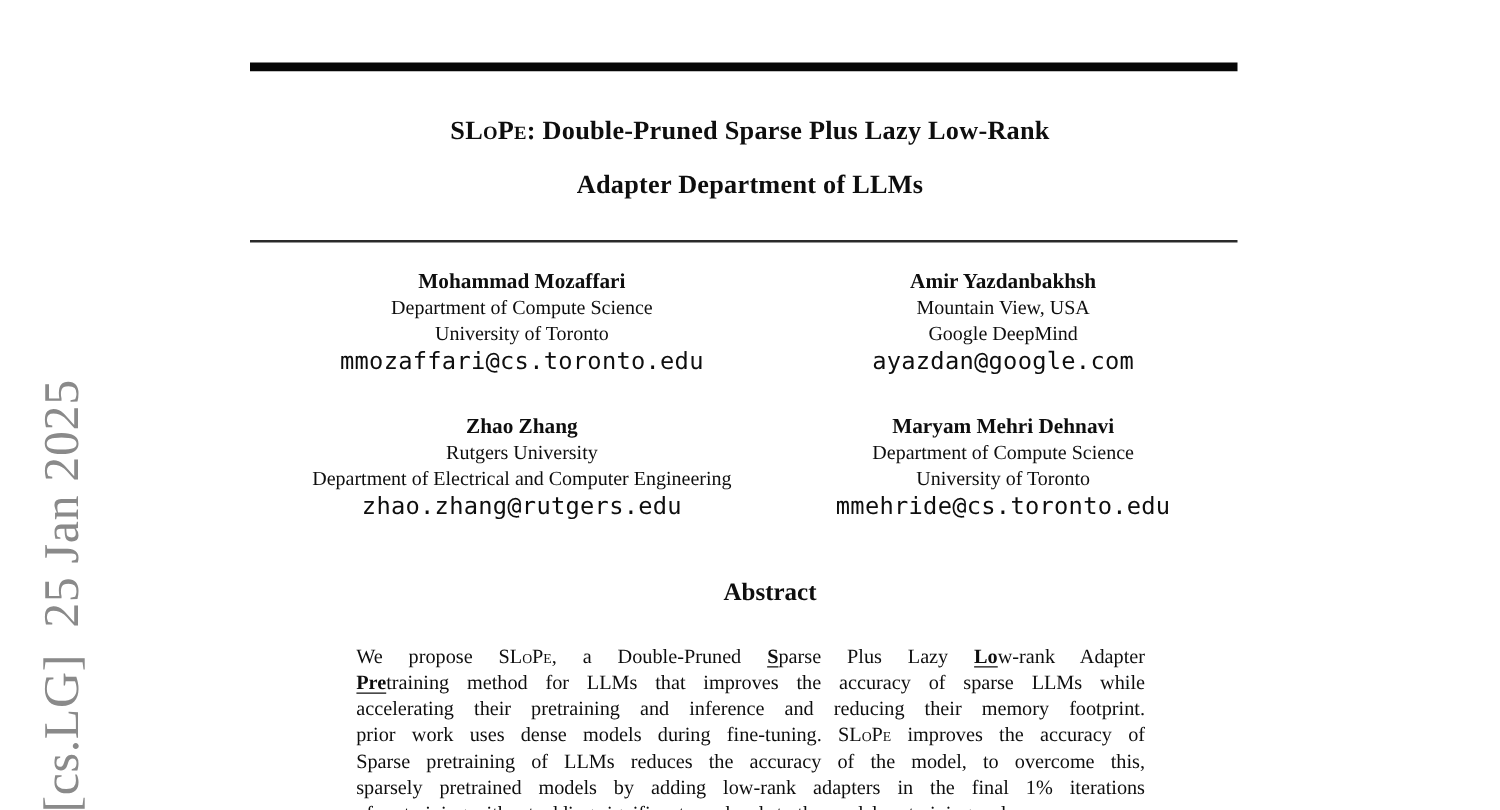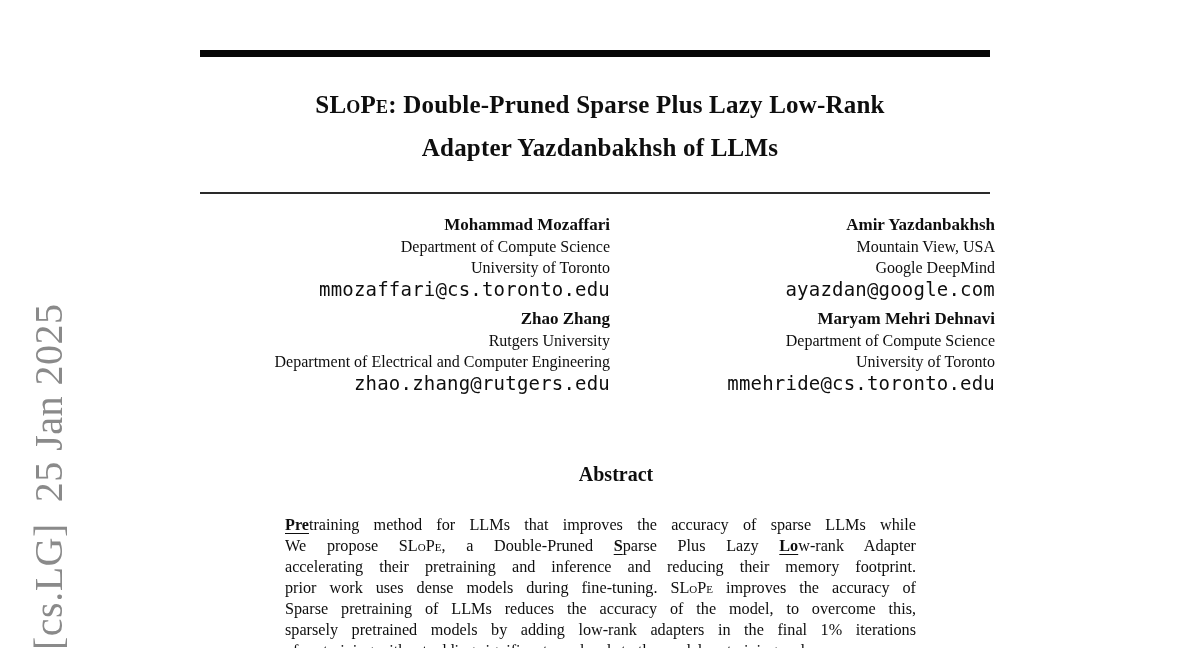--- a/index.html
+++ b/index.html
@@ -37,37 +37,37 @@
     width: 790px; height: 2px;
     background: #2a2a2a;
   }
 
   .title {
     position: absolute;
     left: 0; top: 83px;
     width: 1200px;
     text-align: center;
     font-weight: bold;
-    font-size: 25px;
+    font-size: 21px;
     line-height: 43px;
     letter-spacing: 0.2px;
   }
 
   .sc { font-variant: small-caps; }
 
   .authors {
     position: absolute;
     left: 225px; top: 214px;
     width: 770px;
   }
   .author-row { display: flex; }
-  .author-row.second { margin-top: 7px; }
+  .author-row.second { margin-top: 29px; }
   .author {
     flex: 1;
-    text-align: right;
+    text-align: center;
     font-size: 16px;
     line-height: 21px;
   }
   .author .name {
     font-weight: bold;
     font-size: 17px;
     line-height: 22px;
   }
   .author .email {
     font-family: "DejaVu Sans Mono", monospace;
@@ -107,21 +107,21 @@
     text-underline-offset: 2.5px;
   }
 </style>
 </head>
 <body>
 
 <div class="watermark" style="color: rgb(138, 138, 138);">[cs.LG]  25 Jan 2025</div>
 
 <div class="rule-thick"></div>
 
-<div class="title"><span class="sc">SLoPe:</span><span> Double-Pruned Sparse Plus Lazy Low-Rank</span><br><span>Adapter Yazdanbakhsh of LLMs</span></div>
+<div class="title"><span class="sc">SLoPe:</span><span> Double-Pruned Sparse Plus Lazy Low-Rank</span><br><span>Adapter Department of LLMs</span></div>
 
 <div class="rule-thin"></div>
 
 <div class="authors">
   <div class="author-row">
     <div class="author">
       <div class="name">Mohammad Mozaffari</div>
       <div class="affil">Department of Compute Science</div>
       <div class="affil">University of Toronto</div>
       <div class="email">mmozaffari@cs.toronto.edu</div>
@@ -145,20 +145,20 @@
       <div class="affil">Department of Compute Science</div>
       <div class="affil">University of Toronto</div>
       <div class="email">mmehride@cs.toronto.edu</div>
     </div>
   </div>
 </div>
 
 <div class="abstract-heading">Abstract</div>
 
 <div class="abstract">
+    <div class="abs-line"><span>We propose </span><span class="sc">SLoPe</span><span>, a Double-Pruned </span><span class="bu">S</span><span>parse Plus Lazy </span><span class="bu">Lo</span><span>w-rank Adapter</span></div>
     <div class="abs-line"><span class="bu">Pre</span><span>training method for LLMs that improves the accuracy of sparse LLMs while</span></div>
-    <div class="abs-line"><span>We propose </span><span class="sc">SLoPe</span><span>, a Double-Pruned </span><span class="bu">S</span><span>parse Plus Lazy </span><span class="bu">Lo</span><span>w-rank Adapter</span></div>
     <div class="abs-line"><span>accelerating their pretraining and inference and reducing their memory footprint.</span></div>
     <div class="abs-line"><span>prior work uses dense models during fine-tuning. </span><span class="sc">SLoPe</span><span> improves the accuracy of</span></div>
     <div class="abs-line"><span>Sparse pretraining of LLMs reduces the accuracy of the model, to overcome this,</span></div>
     <div class="abs-line"><span>sparsely pretrained models by adding low-rank adapters in the final 1% iterations</span></div>
     <div class="abs-line last"><span>of pretraining without adding significant overheads to the model pretraining and</span></div>
   </div>
 
 </body></html>

